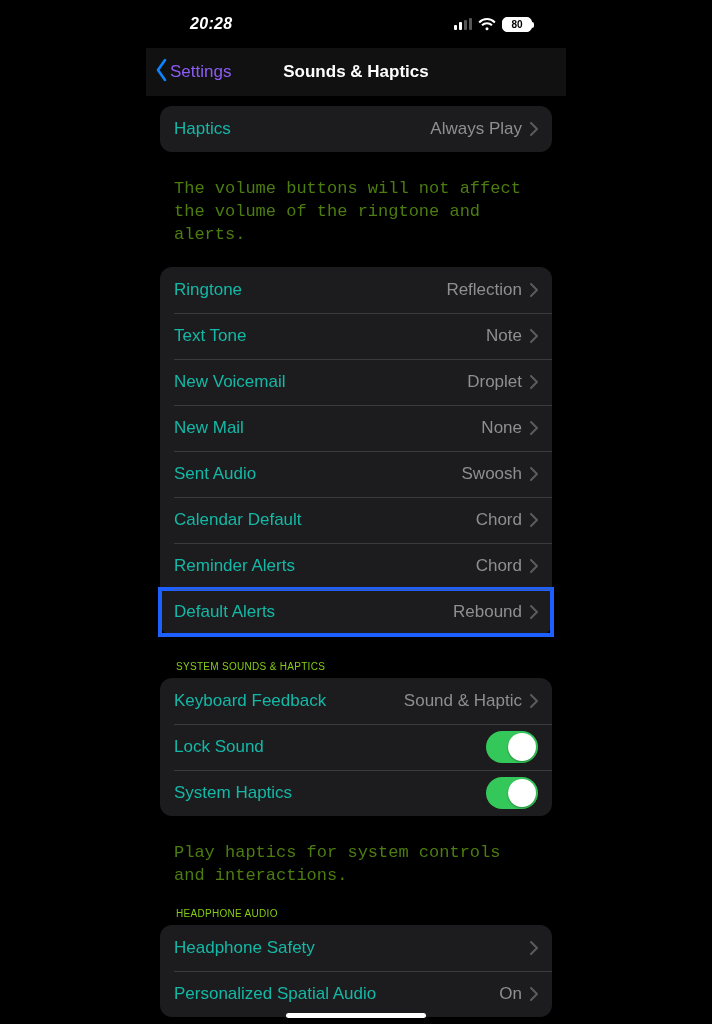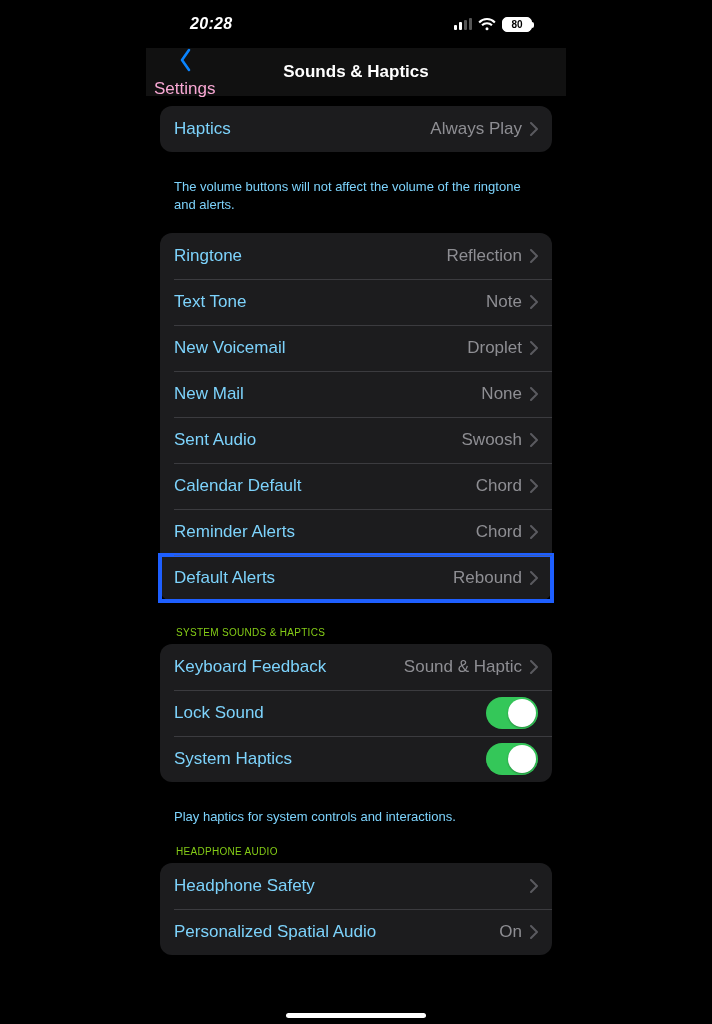--- a/index.html
+++ b/index.html
@@ -45,21 +45,21 @@
       height: 48px;
       display: flex;
       align-items: center;
       justify-content: center;
       position: relative;
       background: rgba(18,18,18,0.95);
     }
     .nav-back {
       position: absolute; left: 8px; top: 0; bottom:0;
       display: flex; align-items: center; gap: 2px;
-      color: #f9a8d4; font-size: 17px; flex-direction: column;
+      color: #8b5cf6; font-size: 17px;
     }
     .nav-back svg { width: 14px; height: 24px; }
     .nav-title { font-size: 17px; font-weight: 600; }
     
     .content {
       height: calc(100% - 48px - 48px);
       overflow-y: hidden;
       padding: 0 0 0 0;
     }
     .group {
@@ -73,40 +73,41 @@
       min-height: 46px;
       padding: 0 14px;
       font-size: 17px;
       position: relative;
     }
     .row + .row::before {
       content: "";
       position: absolute; left: 14px; right: 0; top: 0;
       height: 1px; background: rgba(90,90,95,0.5);
     }
-    .row .label { color: #7dd3fc; }
+    .row .label { color: #14b8a6; }
     .row .right { display:flex; align-items:center; gap:8px; color:#8e8e93; font-size:17px; }
     .chevron svg { width: 8px; height: 14px; display:block; }
     .chevron { color:#5a5a5f; }
     .toggle {
       width: 52px; height: 32px; border-radius: 16px; position: relative;
     }
     .toggle.on { background:#34c759; }
     .toggle .knob {
       position:absolute; top:2px; width:28px; height:28px; border-radius:50%; background:#fff;
       box-shadow: 0 1px 2px rgba(0,0,0,0.3);
     }
     .toggle.on .knob { right:2px; }
     .section-header {
       color:#84cc16; font-size:10px; letter-spacing:0.3px;
       padding: 6px 30px; text-transform: uppercase;
     }
     .section-footer {
-      color:#7dd3fc; font-size:13px; line-height:1.35;
+      color:#4d7c0f; font-size:17px; line-height:1.35;
       padding: 6px 28px 0 28px;
+      font-family: Liberation Mono, monospace;
     }
     .row.highlight {
       outline: 4px solid #1e5fff;
       outline-offset: -2px;
       z-index: 5;
     }
     .home-indicator{
       position:absolute; bottom:6px; left:50%; transform:translateX(-50%);
       width:140px; height:5px; background:#fff; border-radius:3px;
     }

